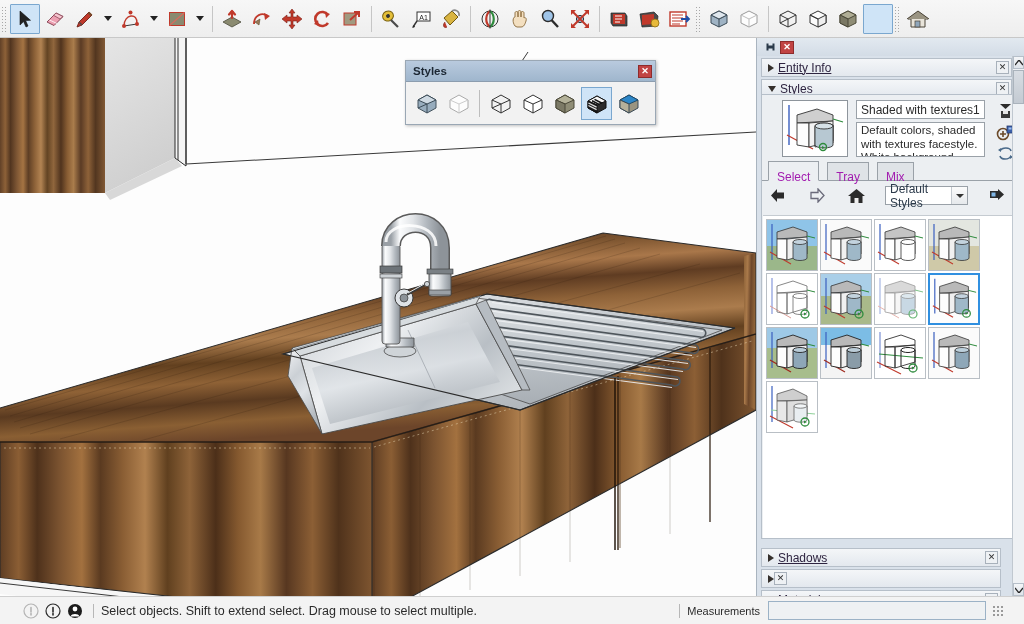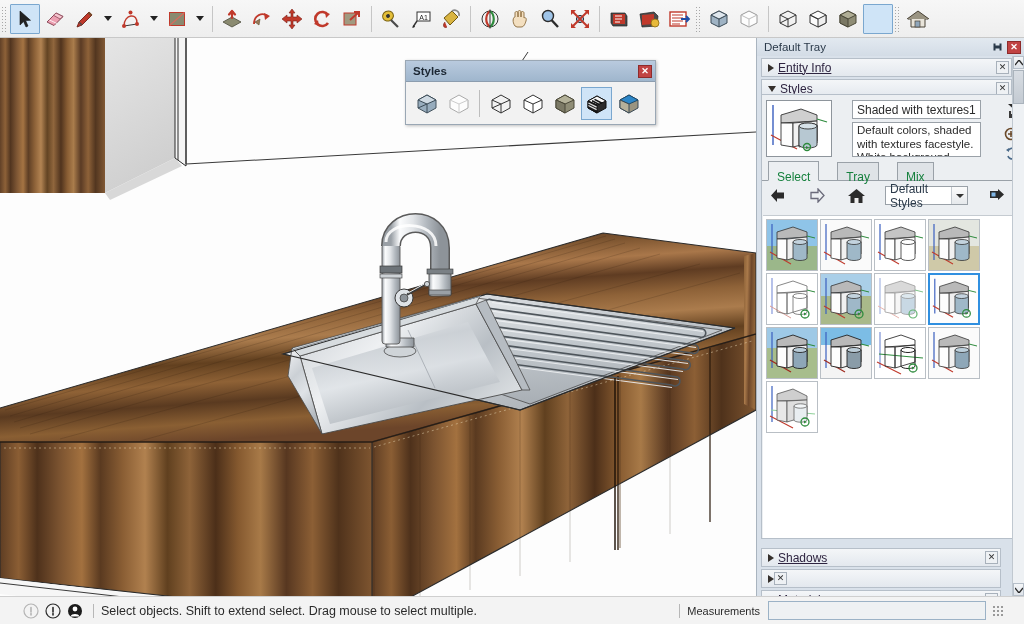--- a/index.html
+++ b/index.html
@@ -100,41 +100,41 @@
     border-top: 6px solid #35302c; border-bottom: 0;
   }
   .xbtn {
     width: 13px; height: 13px; border: 1px solid #a8b1bb; background: #eef1f4;
     font-size: 9px; line-height: 11px; text-align: center; color: #333;
   }
   #styles-body {
     position: absolute; left: 4px; top: 56px; width: 252px; height: 445px;
     background: #eceff2; border: 1px solid #b6bfc9;
   }
-  .sb-top { display: flex; padding: 5px 4px 4px 4px; gap: 20px; height: 66px; }
+  .sb-top { display: flex; padding: 5px 4px 4px 4px; gap: 8px; height: 66px; margin-left: 16px; }
   .thumb-big {
     width: 66px; height: 57px; border: 1px solid #8e959c; background: #fff; flex: 0 0 auto;
   }
   .sb-fields { flex: 1; display: flex; flex-direction: column; gap: 3px; }
   .sb-name {
     height: 19px; border: 1px solid #9aa1a8; background: #fff;
     font-size: 12px; color: #2b2b2b; padding: 2px 4px 0 4px; overflow:hidden; white-space:nowrap;
   }
   .sb-desc {
     flex: 1; border: 1px solid #9aa1a8; background: #fff;
     font-size: 11.5px; color: #2b2b2b; padding: 1px 4px; line-height: 13.5px; overflow: hidden;
   }
   .sb-side { width: 26px; display: flex; flex-direction: column; align-items: center; gap: 5px; padding-top: 2px; flex:0 0 auto; }
   .sb-side div { width: 22px; height: 17px; display: flex; align-items: center; justify-content: center; }
 
   .tabs { display: flex; height: 20px; padding-left: 6px; align-items: flex-end; border-bottom: 1px solid #9aa1a8; }
   .tab {
-    height: 18px; padding: 6px 8px; font-size: 12px; color: #15803d;
+    height: 18px; padding: 6px 8px; font-size: 12px; color: #a21caf;
     border: 1px solid #9aa1a8; border-bottom: none; background: #dfe3e7;
-    margin-right: 18px; line-height: 17px;
+    margin-right: 8px; line-height: 17px;
   }
   .tab.sel { background: #eceff2; height: 20px; line-height: 19px; border-bottom: 1px solid #eceff2; position: relative; top: 1px; }
 
   .navrow { display: flex; align-items: center; height: 26px; padding: 3px 5px 0 6px; gap: 19px; }
   .navbtn { width: 20px; height: 20px; display:flex; align-items:center; justify-content:center; }
   .combo {
     flex: 1; height: 19px; border: 1px solid #9aa1a8; background: #fff;
     display: flex; align-items: center; font-size: 12px; color: #2b3a4a; padding-left: 4px;
   }
   .combo .cv { flex: 1; }
@@ -693,21 +693,20 @@
           <path d="M4 8 L13 3 L22 8 L22 16 L13 21 L4 16 Z" fill="#9a9480" stroke="#3a4a56" stroke-width="1"></path>
           <path d="M4 8 L13 12 L22 8 L13 3 Z" fill="#2d86c7" stroke="#1d4a6a" stroke-width="1"></path>
           <path d="M13 12 L13 21 L4 16 L4 8 Z" fill="#b6b09a" stroke="#3a4a56" stroke-width="1"></path>
         </svg>
       </div>
     </div>
   </div>
 
   <div id="tray">
     <div class="tray-head">
-      <span class="t">Default Tray</span>
       <div class="pinbtn">
         <svg width="11" height="11" viewBox="0 0 11 11">
             <path d="M2 1 L9 1 L9 3 L7 3 L7 7 L9 7 L9 9 L2 9 L2 7 L4 7 L4 3 L2 3 Z" fill="#2b3a4a" transform="rotate(90 5.5 5)"></path>
           </svg>
       </div>
       <div class="x-red">✕</div>
     </div>
 
     <div class="panel-bar">
       <div class="tri"></div>

